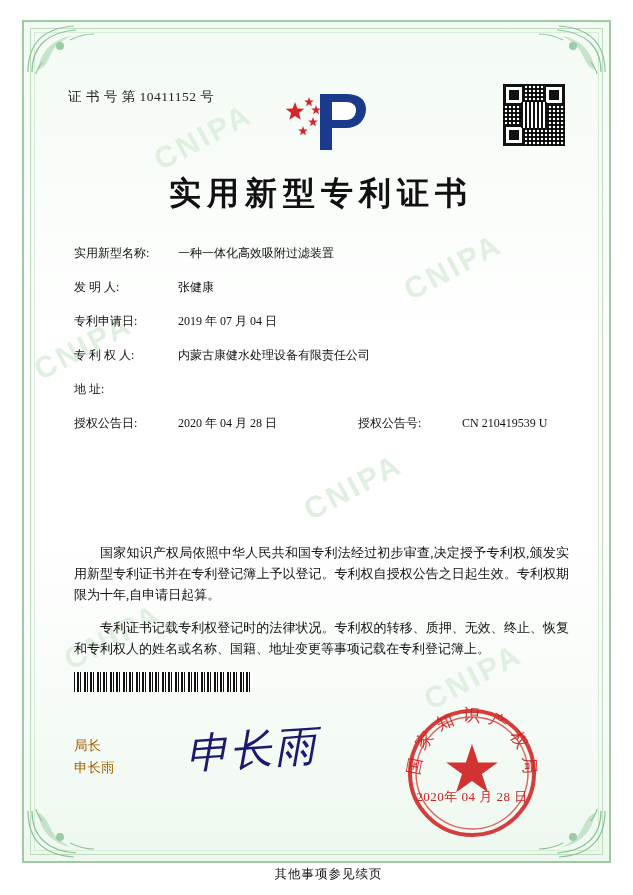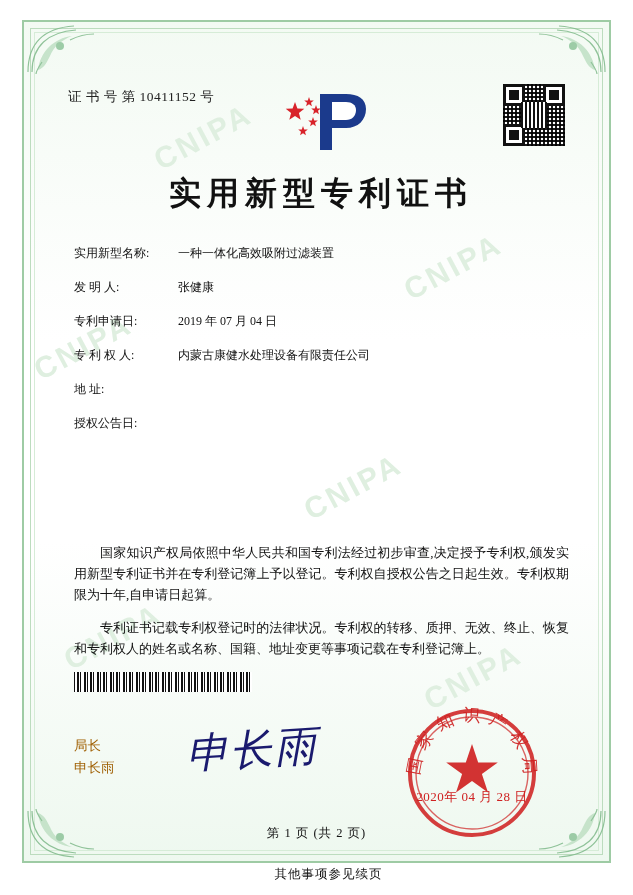--- a/index.html
+++ b/index.html
@@ -398,20 +398,25 @@
       <div class="label">专 利 权 人:</div>
       <div class="value">内蒙古康健水处理设备有限责任公司</div>
     </div>
 
     <div class="row">
       <div class="label">地      址:</div>
     </div>
 
     <div class="row double">
       <div class="label">授权公告日:</div>
+      <div class="value">
+        <span class="v1">2020 年 04 月 28 日</span>
+        <span class="lab2">授权公告号:</span>
+        <span>CN 210419539 U</span>
+      </div>
     </div>
 
   </div>
 
   <div class="paras">
     <p>国家知识产权局依照中华人民共和国专利法经过初步审查,决定授予专利权,颁发实用新型专利证书并在专利登记簿上予以登记。专利权自授权公告之日起生效。专利权期限为十年,自申请日起算。</p>
     <p>专利证书记载专利权登记时的法律状况。专利权的转移、质押、无效、终止、恢复和专利权人的姓名或名称、国籍、地址变更等事项记载在专利登记簿上。</p>
   </div>
 
   <div class="barcode"></div>
@@ -432,16 +437,15 @@
       <g opacity="0.92" fill="#cf2222">
         <polygon points="73,44 79.2,62.5 98.8,62.5 82.9,74 89,92.5 73,81 57,92.5 63.1,74 47.2,62.5 66.8,62.5"></polygon>
       </g>
       <text font-family="DejaVu Serif, serif" font-size="17" fill="#cf2222" opacity="0.92">
         <textPath href="#sealArc" startOffset="26%" text-anchor="middle" letter-spacing="8">国家知识产权局</textPath>
       </text>
     </svg>
   </div>
   <div class="seal-date">2020年 04 月 28 日</div>
 
-  <div class="page-no">第 1 页 (共 2 页)</div>
   <div class="footnote">其他事项参见续页</div>
 
 </div>
 
 </body></html>

